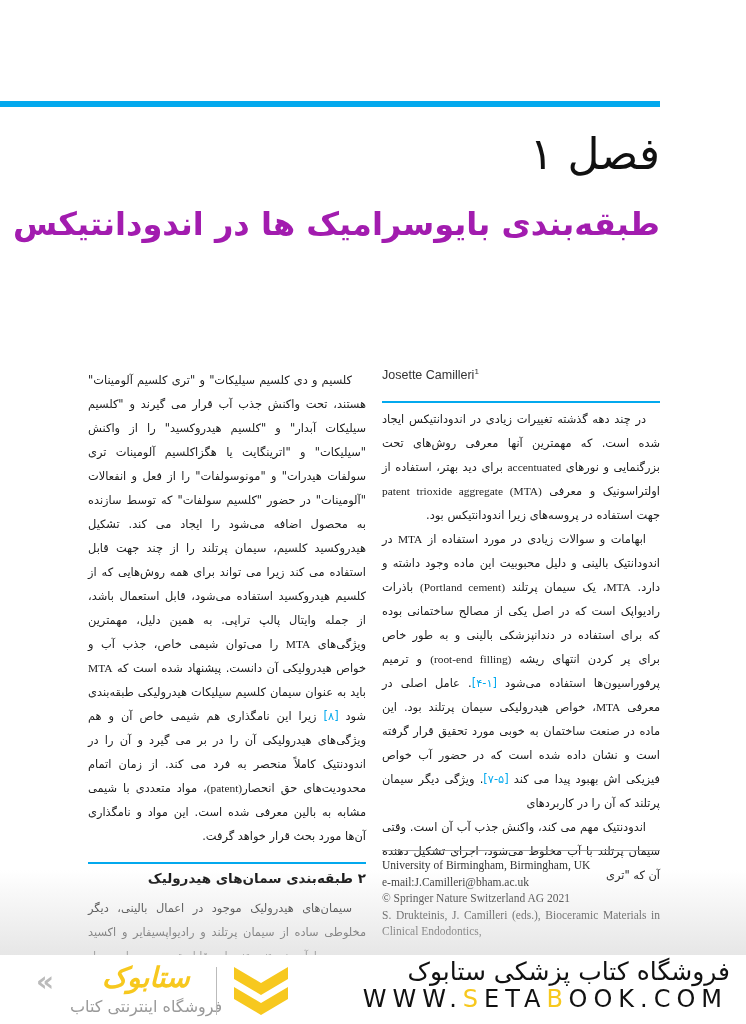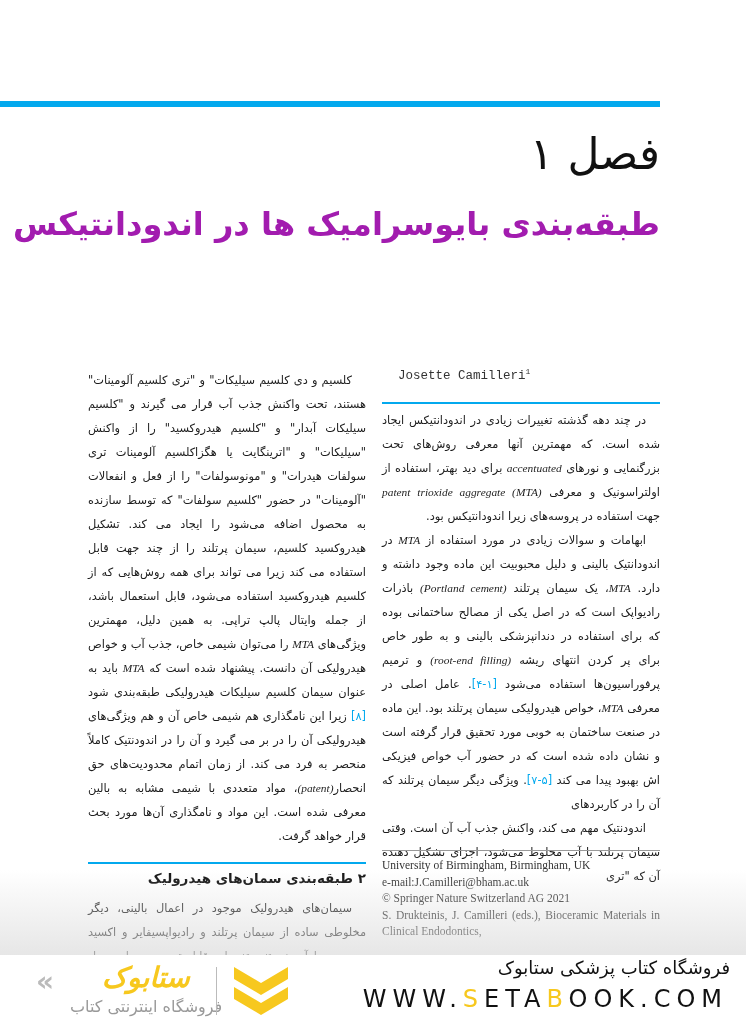--- a/index.html
+++ b/index.html
@@ -18,47 +18,46 @@
     font-size:32px; font-weight:bold; color:#a21caf;
   }
   .col {
     position:absolute; direction:rtl; text-align:justify;
     font-size:11.4px; line-height:24px; color:#1c1c1c;
   }
   .col-right { left:382px; width:278px; top:360px; }
   .col-left  { left:88px;  width:278px; top:368px; }
   .author {
     direction:ltr; text-align:left;
-    font-family:Liberation Mono, monospace; font-size:12.5px; color:#333;
+    font-family:Liberation Sans, sans-serif; font-size:12.5px; color:#333;
     margin-bottom:14px;
-    margin-left:16px;
   }
   .author sup { font-size:8px; }
   .sec-rule { height:2px; background:#03a9ee; margin:0 0 4px 0; }
   .sec-heading { font-size:13.5px; font-weight:bold; color:#111; margin:0 0 8px 0; line-height:20px; }
   p { margin:0; text-indent:14px; }
-  .latin { font-family:"Liberation Serif", serif; direction:ltr; unicode-bidi:embed;font-style:italic; }
+  .latin { font-family:"Liberation Serif", serif; direction:ltr; unicode-bidi:embed; }
   .ref { color:#03a9ee; }
   .footnotes {
     position:absolute; left:382px; width:278px; top:850px;
     font-family:"Liberation Serif", serif; font-size:11.5px; line-height:16.5px; color:#333;
     direction:ltr; text-align:justify;
   }
   .fn-rule { height:1px; background:#999; margin-bottom:6px; }
   .fade {
     position:absolute; left:0; top:870px; width:746px; height:90px;
     background:linear-gradient(to bottom, rgba(235,235,235,0), rgba(220,220,220,0.75));
     pointer-events:none;
   }
   .banner {
     position:absolute; left:0; top:955px; width:746px; height:69px; background:#fff;
   }
   .store-name {
     position:absolute; right:16px; top:2px; direction:rtl;
-    font-size:18px; color:#111;
+    font-size:25px; color:#111;
   }
   .store-url {
     position:absolute; right:18px; top:30px;
     font-family:"DejaVu Sans", sans-serif; font-size:24px; letter-spacing:6px; color:#111;
   }
   .store-url .hl { color:#f7c81e; }
   .logo { position:absolute; left:30px; top:0; width:200px; height:69px; }
   .logo-word { position:absolute; left:72px; top:6px; font-size:28px; font-weight:bold; color:#f7c81e;font-style:italic; }
   .logo-chev { position:absolute; left:6px; top:10px; font-size:28px; color:#bbb; font-weight:bold; }
   .logo-sub { position:absolute; left:40px; top:42px; direction:rtl; font-size:16px; color:#999; }

